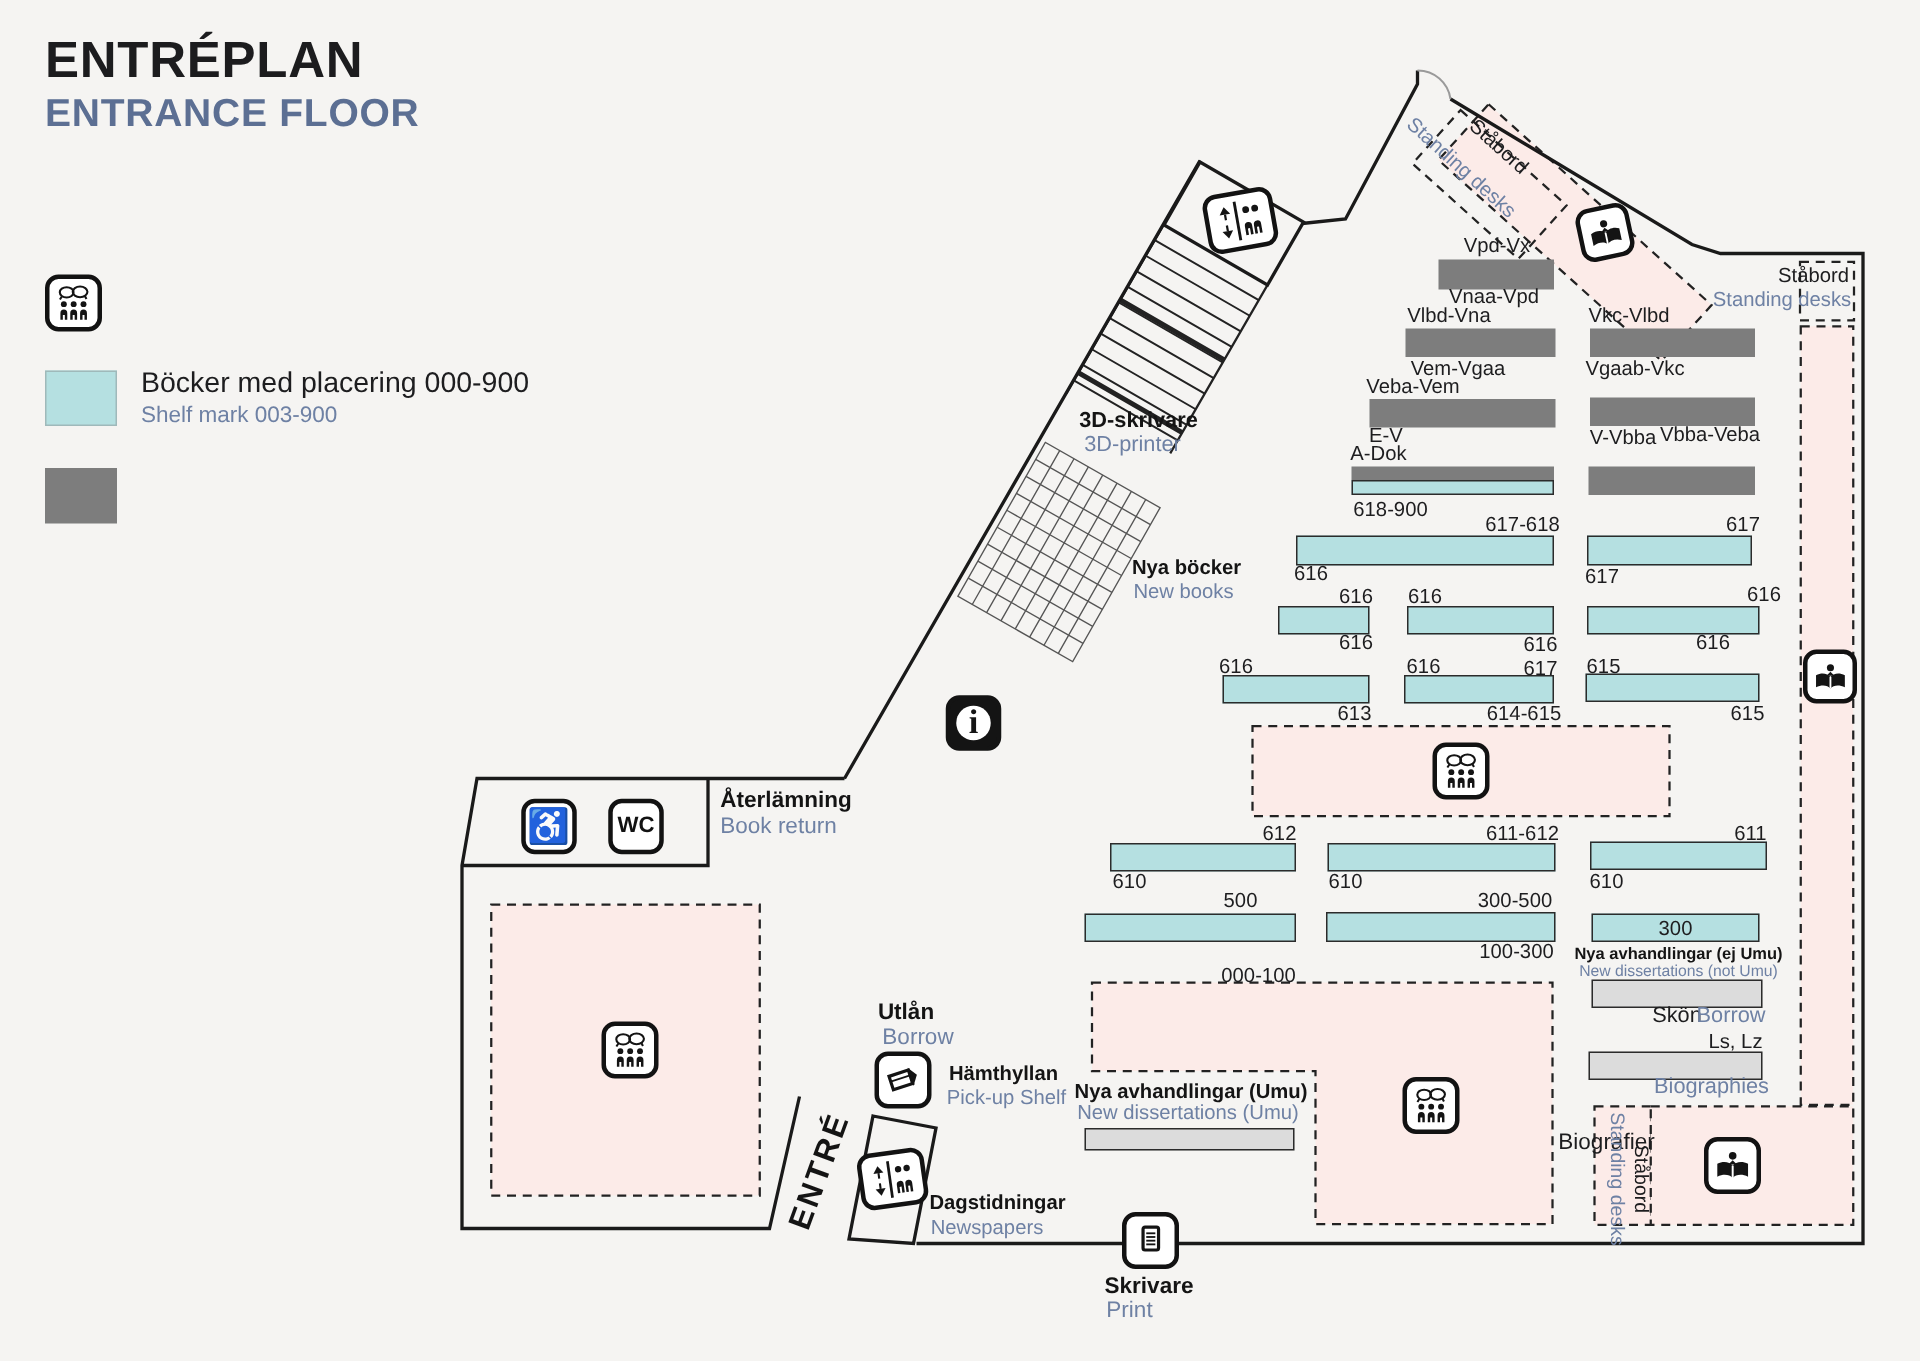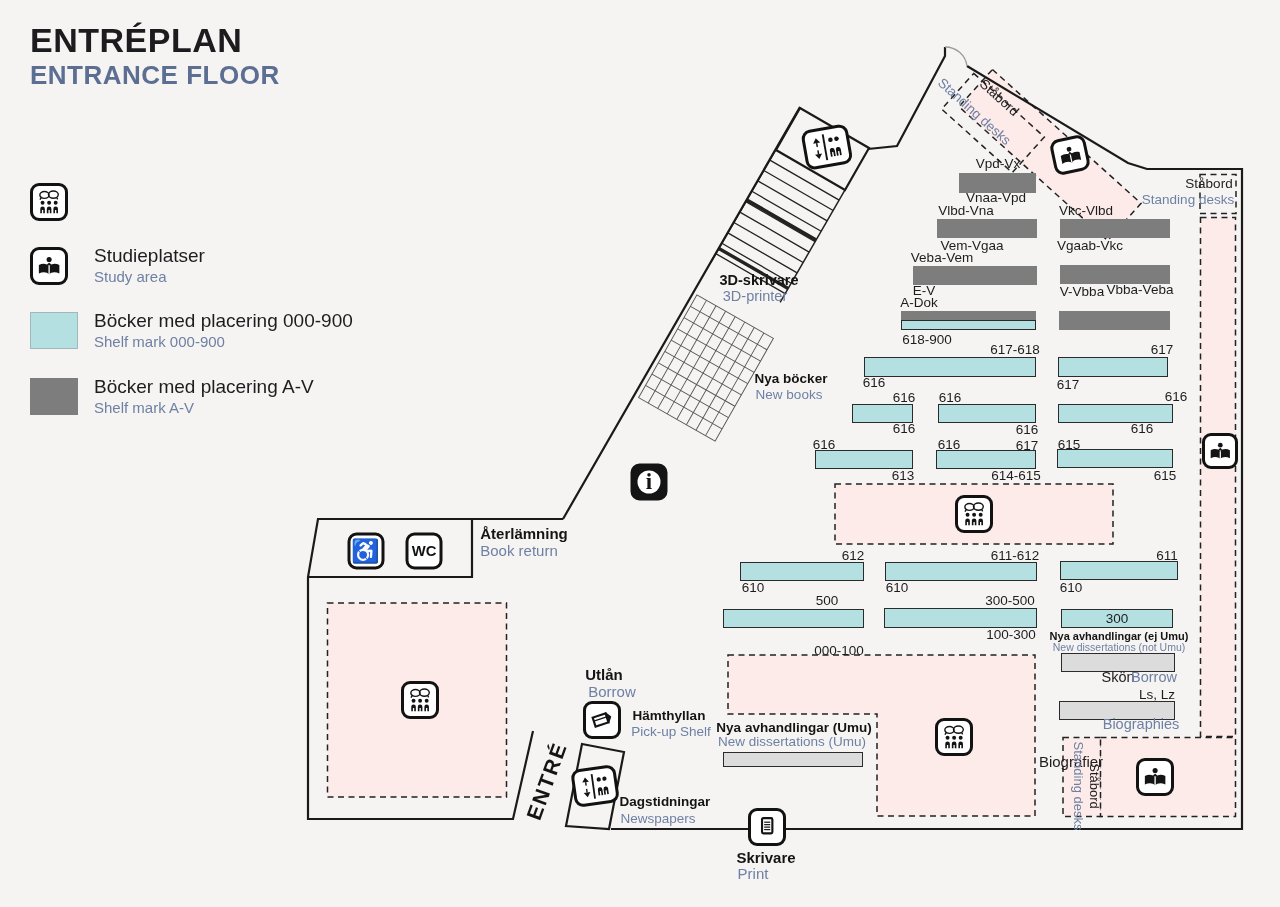--- a/index.html
+++ b/index.html
@@ -65,50 +65,30 @@
       <path d="M5.2,29.5 v-5.4 q0,-2.9 2.8,-2.9 q2.8,0 2.8,2.9 v5.4 h-2 v-3.9 h-1.6 v3.9 z"></path>
       <path d="M13.2,29.5 v-5.4 q0,-2.9 2.8,-2.9 q2.8,0 2.8,2.9 v5.4 h-2 v-3.9 h-1.6 v3.9 z"></path>
       <path d="M21.2,29.5 v-5.4 q0,-2.9 2.8,-2.9 q2.8,0 2.8,2.9 v5.4 h-2 v-3.9 h-1.6 v3.9 z"></path>
               </g>
             </svg>
           </div>
         </div>
       </div>
       <div class="leg-row">
         <div class="leg-graphic">
-          <div class="icon legend-icon" style="width: 38px; height: 38px; border-width: 3.23px;">
-            <svg viewBox="0 0 32 32">
-    <circle cx="16" cy="8" r="3.1" fill="#141414"></circle>
-    <path d="M16,11.5 L19.5,15 L12.5,15 Z" fill="#141414"></path>
-    <path d="M3.5,14.5 C8.5,12 13.5,13 16,16 C18.5,13 23.5,12 28.5,14.5 L28.5,25 C23.5,22.5 18.5,23.2 16,26 C13.5,23.2 8.5,22.5 3.5,25 Z" fill="#141414"></path>
-    <path d="M16,16 L16,26" stroke="#fff" stroke-width="1.6"></path>
-            </svg>
-          </div>
-        </div>
-        <div class="leg-text">
-          <div class="leg-sv">Studieplatser</div>
-          <div class="leg-en">Study area</div>
-        </div>
-      </div>
-      <div class="leg-row">
-        <div class="leg-graphic">
           <div class="swatch teal"></div>
         </div>
         <div class="leg-text">
           <div class="leg-sv">Böcker med placering 000-900</div>
-          <div class="leg-en">Shelf mark 000-900</div>
+          <div class="leg-en">Shelf mark 003-900</div>
         </div>
       </div>
       <div class="leg-row">
         <div class="leg-graphic">
           <div class="swatch gray"></div>
-        </div>
-        <div class="leg-text">
-          <div class="leg-sv">Böcker med placering A-V</div>
-          <div class="leg-en">Shelf mark A-V</div>
         </div>
       </div>
     </div>
 
   <svg id="plan-svg" width="1280" height="907" viewBox="0 0 1280 907">
     <g id="regions-g">
         <rect x="327.5" y="603" width="179" height="194" fill="#fcebe8" stroke="#222" stroke-width="1.5" stroke-dasharray="6 4.5"></rect>
         <rect x="835" y="484" width="278" height="60" fill="#fcebe8" stroke="#222" stroke-width="1.5" stroke-dasharray="6 4.5"></rect>
         <rect x="1200.5" y="217.5" width="35" height="519" fill="#fcebe8" stroke="#222" stroke-width="1.5" stroke-dasharray="6 4.5"></rect>
         <rect x="1200" y="174.5" width="36" height="39" fill="none" stroke="#222" stroke-width="1.5" stroke-dasharray="6 4.5"></rect>

